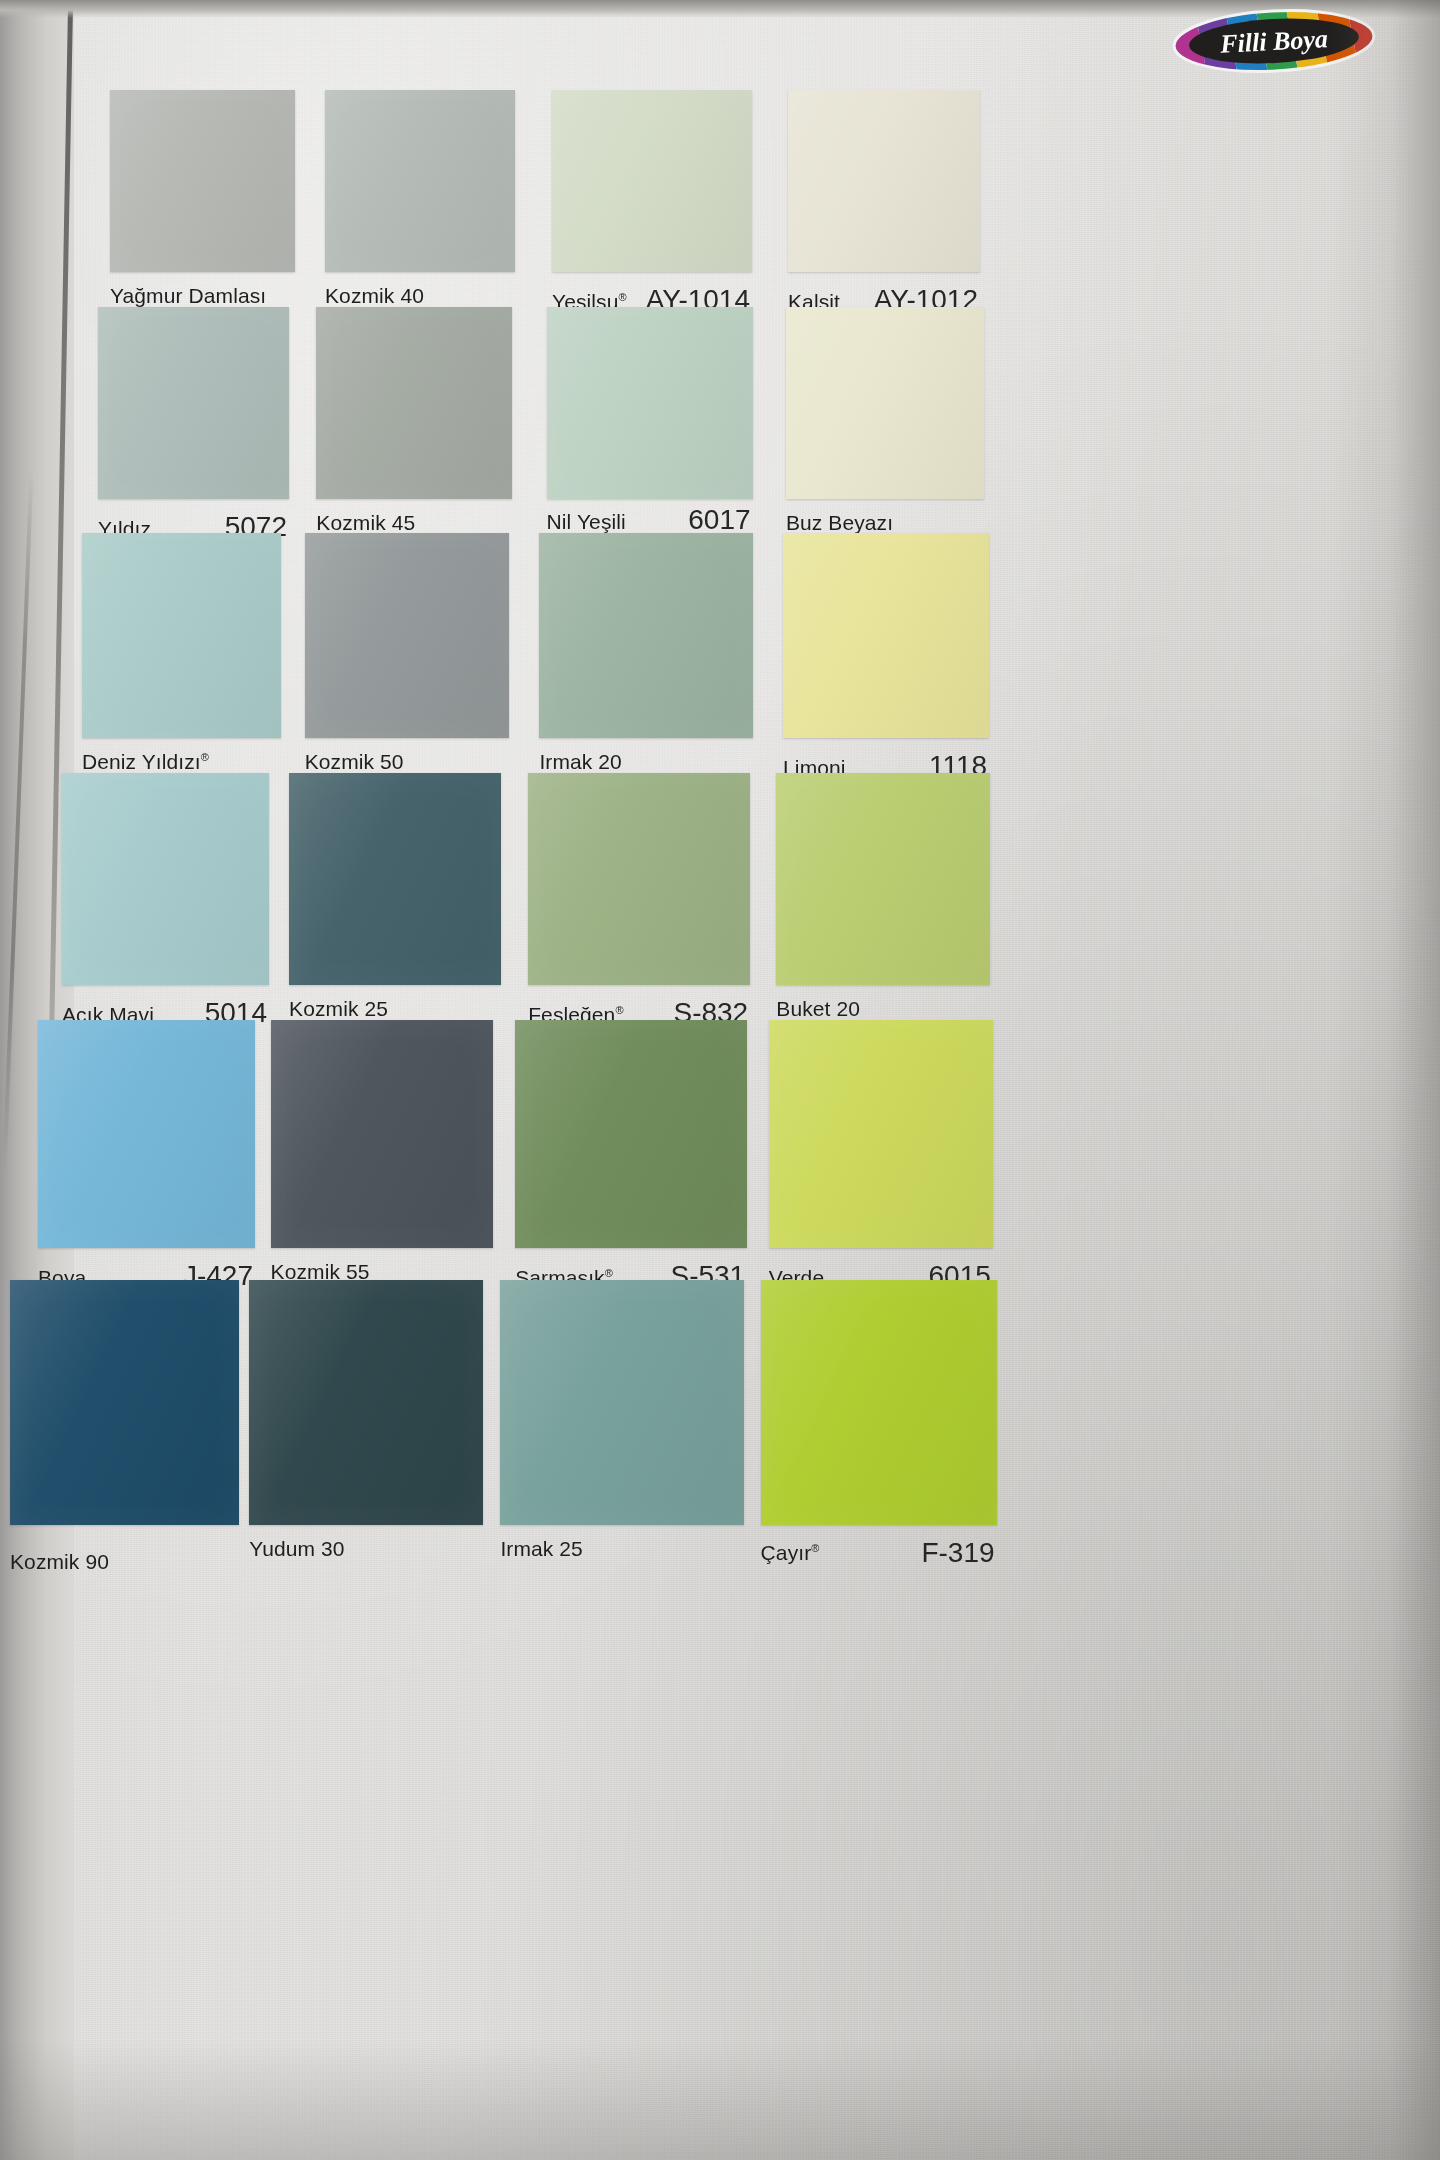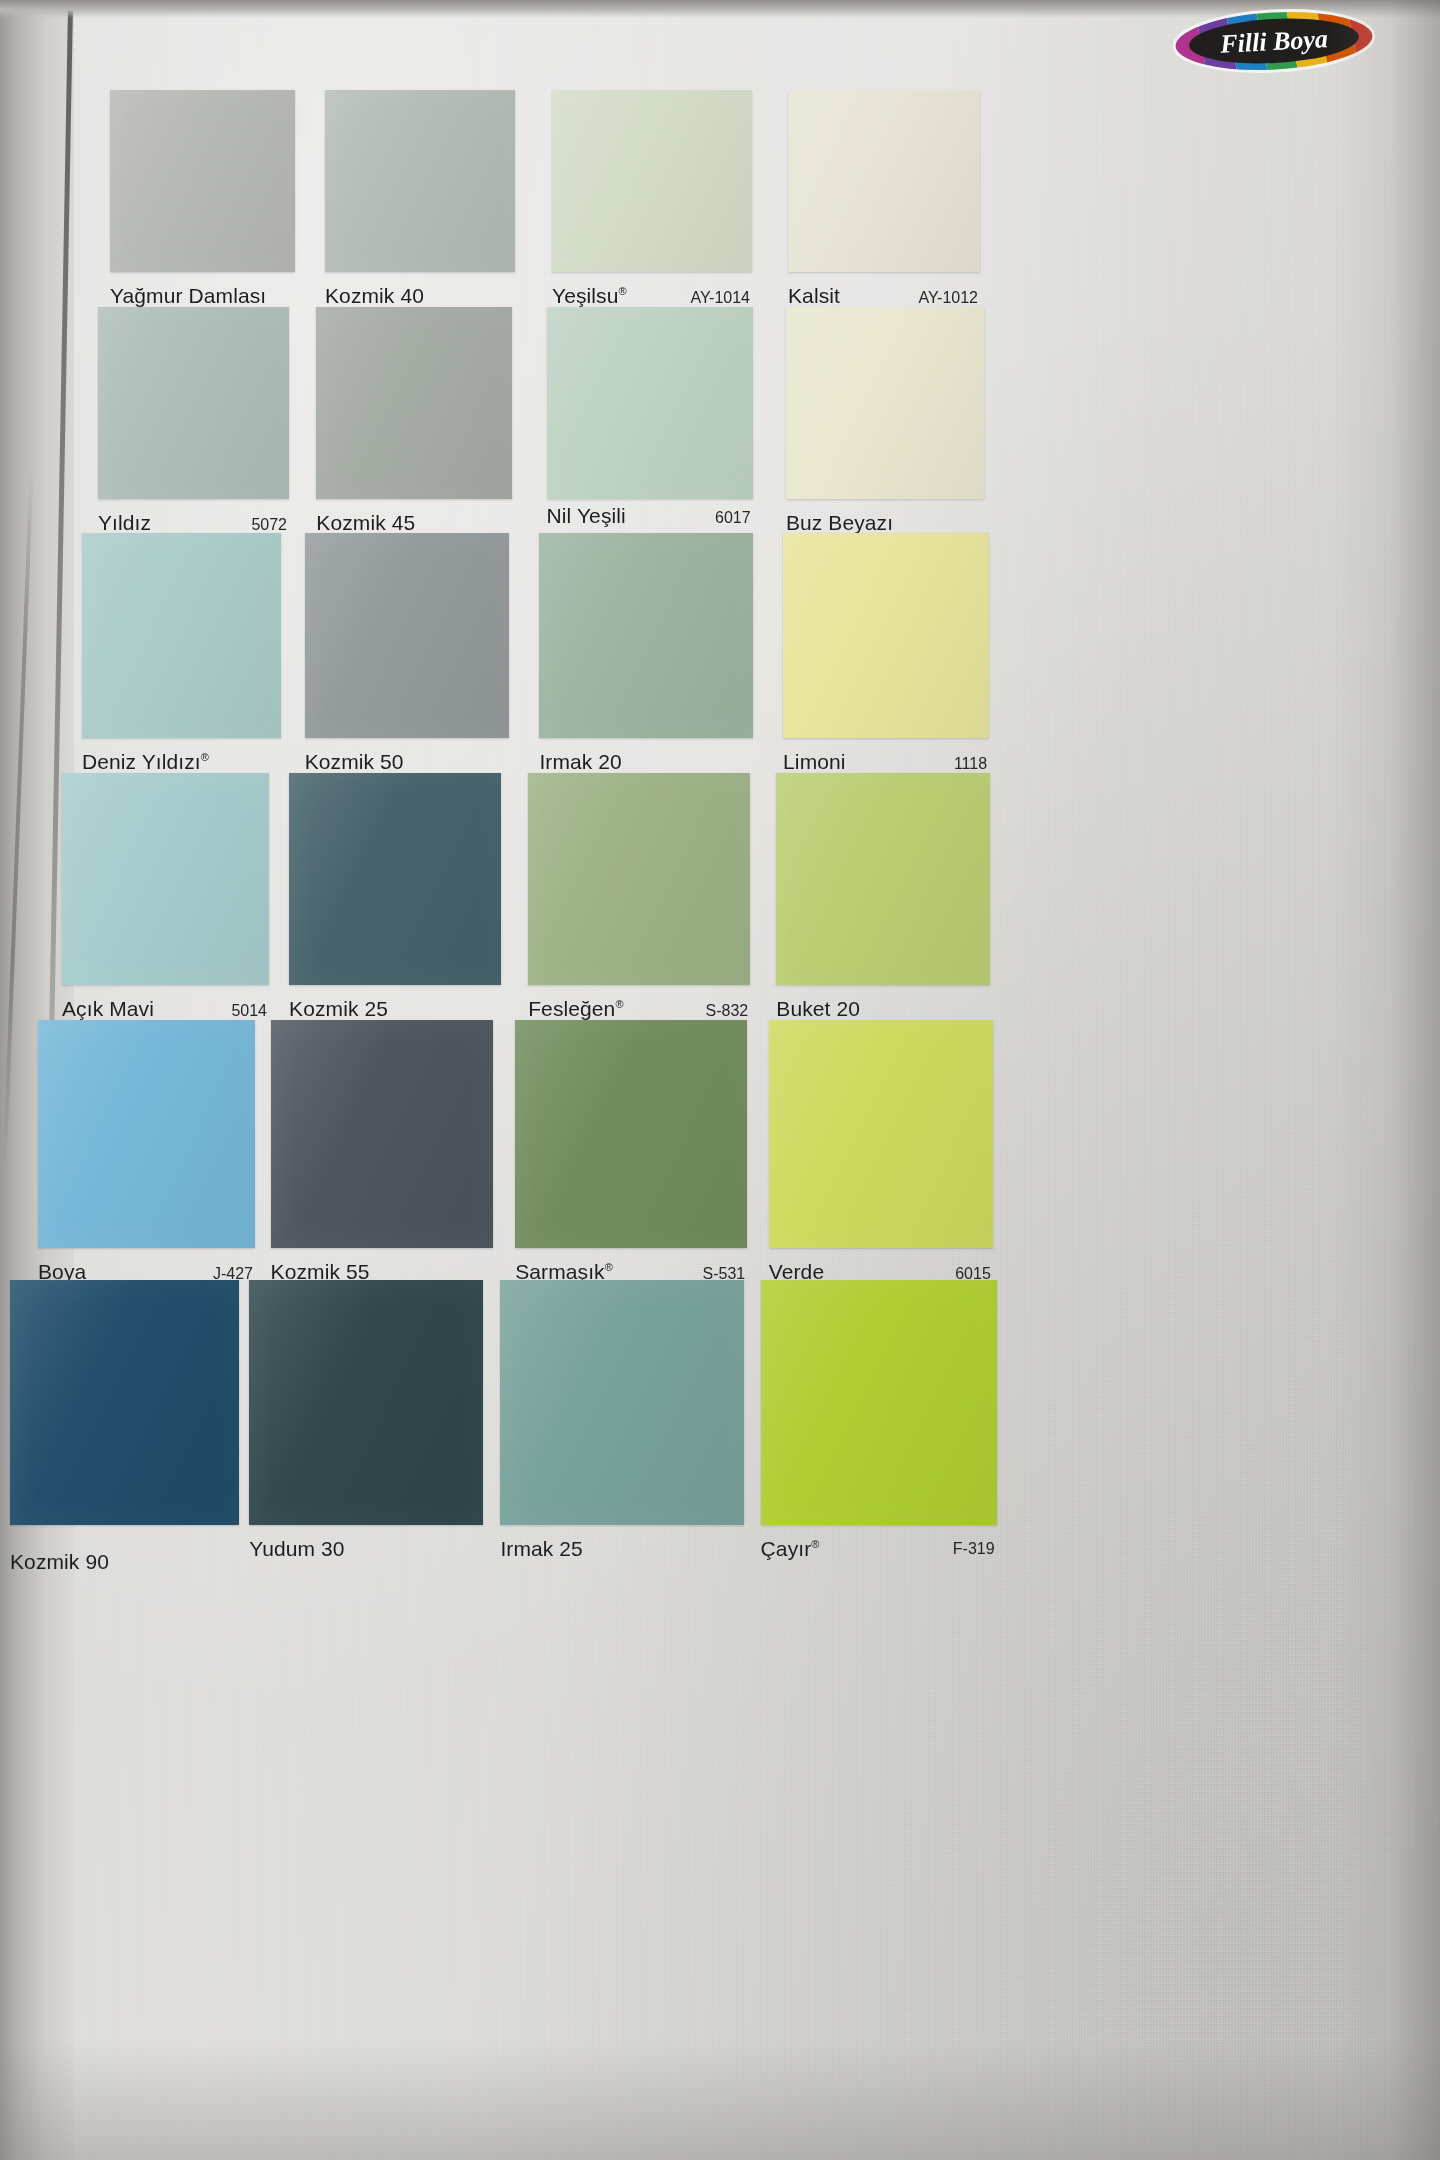--- a/index.html
+++ b/index.html
@@ -130,21 +130,21 @@
     align-items: baseline;
     color: #232323;
   }
   .swatch-name {
     font-size: 21px;
     letter-spacing: 0.1px;
     color: #1e1e1e;
     white-space: nowrap;
   }
   .swatch-code {
-    font-size: 16px;
+    font-size: 28px;
     color: #262626;
     white-space: nowrap;
     padding-right: 2px;
   }
   .swatch-name sup {
     font-size: 11px;
     vertical-align: super;
     line-height: 0;
   }
 </style>

